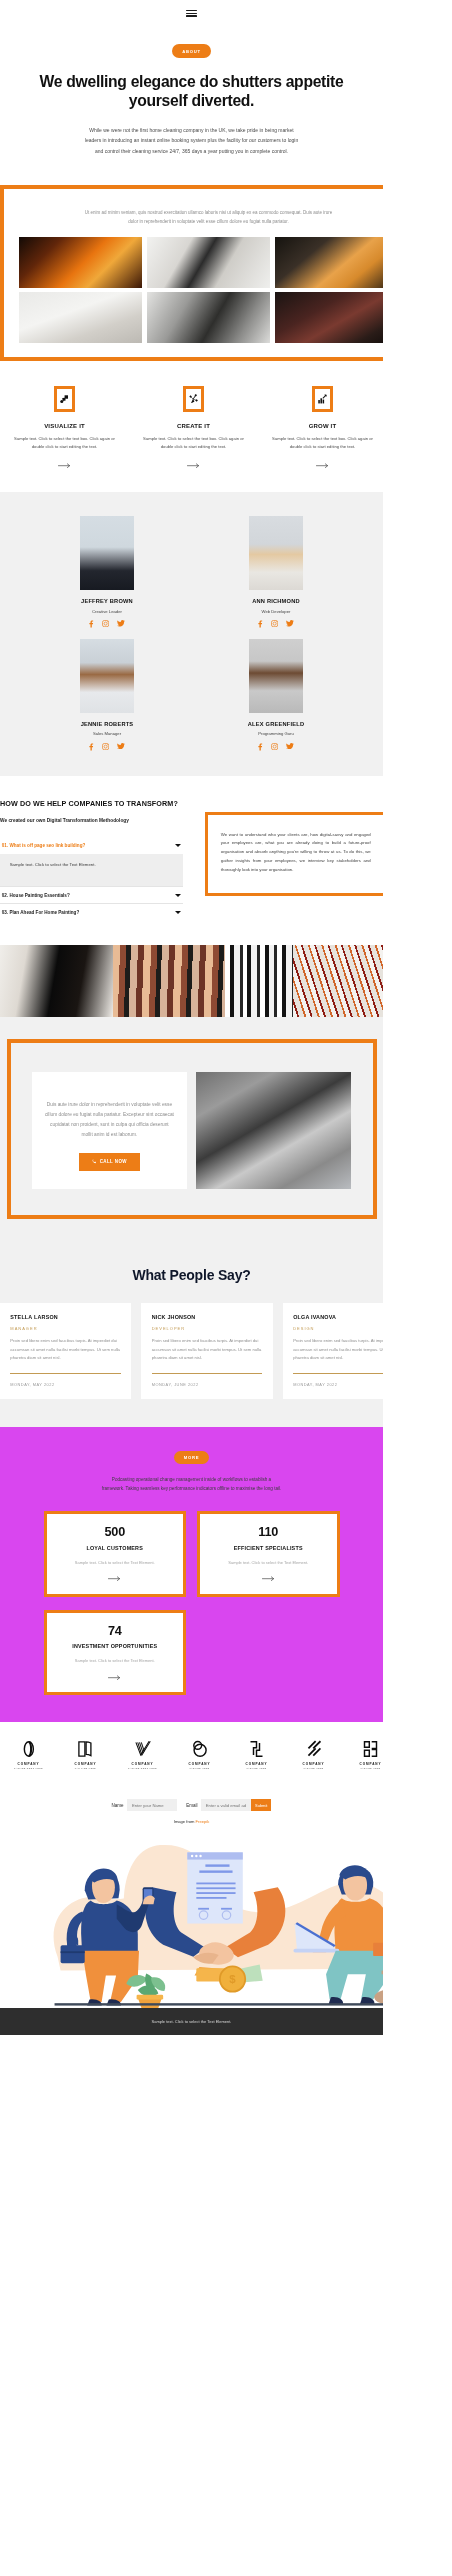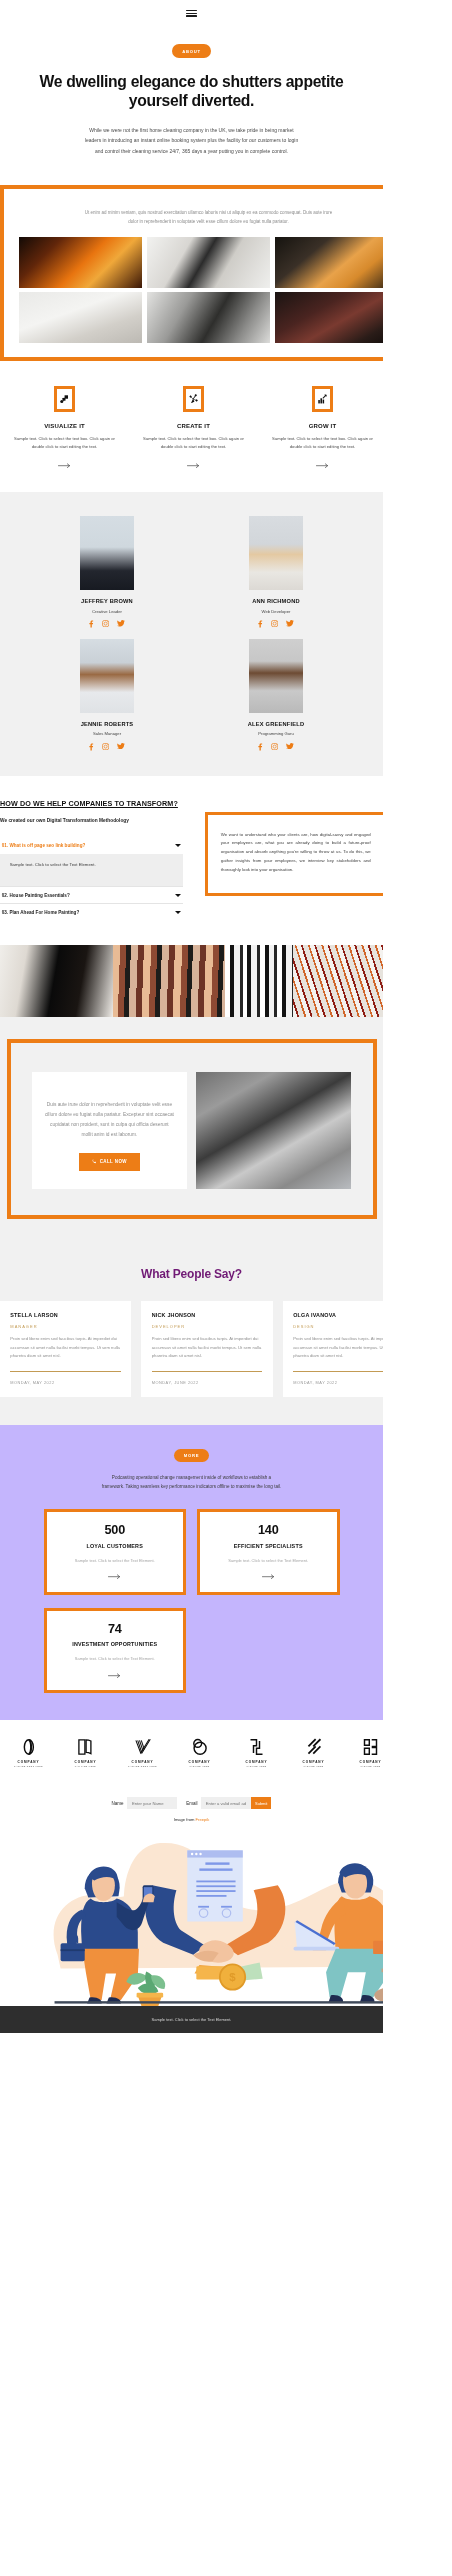--- a/index.html
+++ b/index.html
@@ -76,21 +76,21 @@
   .tphoto.p3{background:linear-gradient(180deg,#d6dde2 0%,#c9d0d6 32%,#9a6a44 48%,#e7e9ec 72%,#dfe2e5 100%);}
   .tphoto.p4{background:linear-gradient(180deg,#cfcfcf 0%,#c7c7c7 30%,#6d4b33 46%,#c9c9c9 70%,#b9b9b9 100%);}
   .tname{font-size:5.7px;font-weight:bold;letter-spacing:0.2px;margin-top:7.9px;color:#111;}
   .trole{font-size:4.2px;color:#444;margin-top:4.2px;}
   .socials{display:flex;justify-content:center;gap:7.9px;margin-top:6.6px;}
   .socials svg{display:block;}
 
   
   .acc{padding:23px 0 25px;background:#fff;}
   .acc-wrap{width:387px;margin:0 auto;display:grid;grid-template-columns:1fr 1fr;gap:0 22px;}
-  .acc-h2{font-size:7.2px;font-weight:bold;line-height:1.45;letter-spacing:0.1px;color:#111;text-decoration:underline;}
+  .acc-h2{font-size:7.2px;font-weight:bold;line-height:1.45;letter-spacing:0.1px;color:#111;}
   .acc-sub{font-size:4.8px;font-weight:bold;line-height:1.6;margin-top:7.9px;color:#1c1c1c;}
   .acc-list{margin-top:13.3px;}
   .acc-item{border-top:0.6px solid #e4e4e4;}
   .acc-item:first-child{border-top:none;}
   .acc-head{display:flex;align-items:center;justify-content:space-between;padding:5.4px 1.8px;cursor:pointer;}
   .acc-q{font-size:4.6px;font-weight:bold;color:#1c1c1c;}
   .acc-item.open .acc-q{color:#ED7D16;}
   .caret{width:0;height:0;border-left:3px solid transparent;border-right:3px solid transparent;border-top:3.6px solid #111;}
   .acc-body{background:#eeeeee;padding:8.5px 9.7px 19.3px;font-size:4.3px;color:#3a3a3a;}
   .acc-side{border:3.6px solid #ED7D16;background:#fff;padding:4.8px;margin-top:13.3px;}
@@ -112,31 +112,31 @@
   .cta-card p{font-size:4.8px;line-height:2.05;color:#8d8d8d;}
   .call-btn{
     display:inline-flex;align-items:center;gap:3px;background:#ED7D16;color:#fff;
     font-size:4.5px;font-weight:bold;letter-spacing:0.4px;padding:6px 13.3px;margin-top:13.3px;
     border:none;cursor:pointer;
   }
   .cta-img{background:linear-gradient(150deg,#6f6f6f 0%,#9b9b9b 22%,#3b3b3b 44%,#c9c9c9 62%,#8a8a8a 80%,#b9bcc0 100%);min-height:114px;}
 
   
   .testi{background:#f1f1f1;padding:24px 0 28px;}
-  .testi-h2{font-size:12px;font-weight:bold;text-align:center;letter-spacing:-0.2px;color:#701a75;}
+  .testi-h2{font-size:14px;font-weight:bold;text-align:center;letter-spacing:-0.2px;color:#0f172a;}
   .tg{display:grid;grid-template-columns:repeat(3,1fr);gap:0 10.3px;width:414px;margin:20.5px auto 0;}
   .tcell{background:#fff;padding:11px 10.3px 12px;}
   .tcell h4{font-size:5.4px;font-weight:bold;letter-spacing:0.2px;color:#111;}
   .tcell .role{font-size:4px;letter-spacing:1px;color:#c39b54;margin-top:5.4px;}
   .tcell .quote{font-size:4.2px;line-height:2.05;color:#8f8f8f;margin-top:6.6px;}
   .tcell .rule{height:0.6px;background:#c39b54;margin:10.3px 0 7.9px;}
   .tcell .date{font-size:3.9px;letter-spacing:0.5px;color:#9a9a9a;}
 
   
-  .stats{padding:23px 0 26.6px;background:#c4b5fd;text-align:center;}
+  .stats{padding:23px 0 26.6px;background:#d946ef;text-align:center;}
   .stats-lead{width:181px;margin:11px auto 0;font-size:4.6px;line-height:2;color:#3d3d3d;}
   .sgrid{display:grid;grid-template-columns:1fr 1fr;gap:13.3px 11px;width:296px;margin:18px auto 0;}
   .scard{border:3.6px solid #ED7D16;background:#fff;padding:11px 9.7px 12px;text-align:center;}
   .snum{font-size:12.7px;font-weight:bold;letter-spacing:-0.2px;color:#111;}
   .slabel{font-size:5.4px;font-weight:bold;letter-spacing:0.2px;margin-top:5.4px;line-height:1.45;color:#111;}
   .stext{font-size:4px;color:#a5a5a5;margin-top:7.2px;}
 
   
   .logos{padding:18px 0 20.5px;background:#fff;}
   .lrow{display:grid;grid-template-columns:repeat(7,1fr);width:399px;margin:0 auto;align-items:end;}
@@ -474,21 +474,21 @@
         <div class="snum">500</div>
         <div class="slabel">LOYAL CUSTOMERS</div>
         <div class="stext">Sample text. Click to select the Text Element.</div>
         <a class="arrow-link">
           <svg width="13.3" height="5.4" viewBox="0 0 22 9">
               <path d="M0 4.5 H19 M15 1 L19.5 4.5 L15 8" stroke="#111" stroke-width="0.9" fill="none"></path>
             </svg>
         </a>
       </div>
       <div class="scard">
-        <div class="snum">140</div>
+        <div class="snum">110</div>
         <div class="slabel">EFFICIENT SPECIALISTS</div>
         <div class="stext">Sample text. Click to select the Text Element.</div>
         <a class="arrow-link">
           <svg width="13.3" height="5.4" viewBox="0 0 22 9">
               <path d="M0 4.5 H19 M15 1 L19.5 4.5 L15 8" stroke="#111" stroke-width="0.9" fill="none"></path>
             </svg>
         </a>
       </div>
       <div class="scard">
         <div class="snum">74</div>

